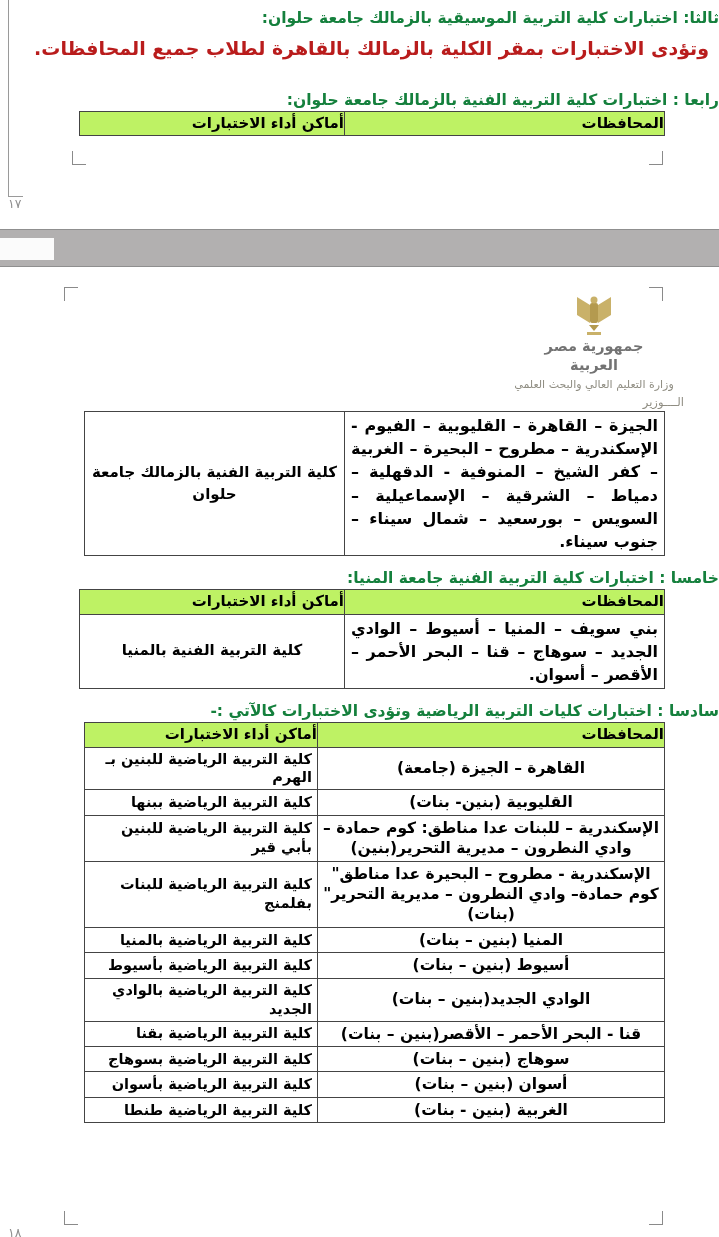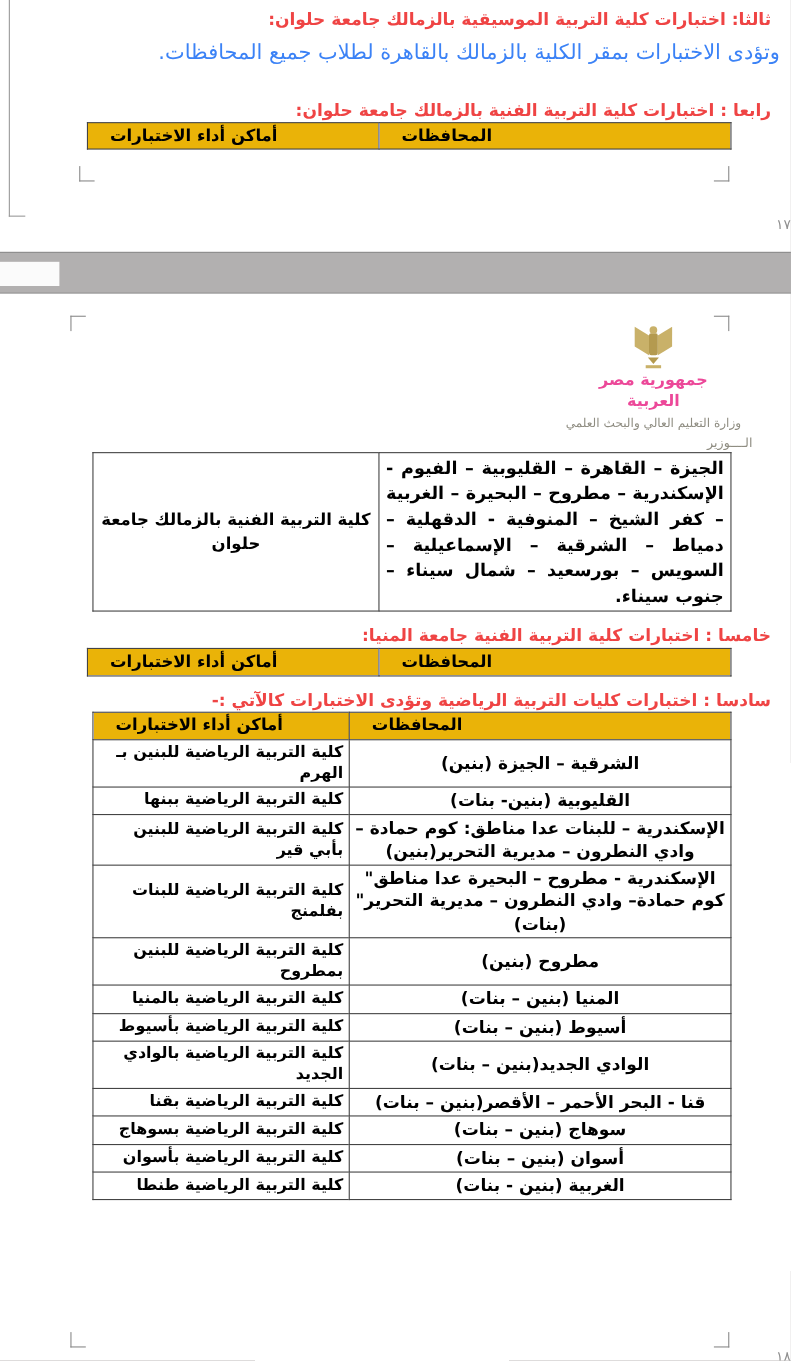--- a/index.html
+++ b/index.html
@@ -34,54 +34,54 @@
   .gap-notch{
     position:absolute;
     left:0;top:8px;
     width:54px;height:22px;
     background:#fbfbfb;
   }
 
   
   .h-section{
     margin:0;
-    padding:0 18px;
+    padding:0 0;
     font-weight:bold;
     font-size:15.5px;
-    color:#ef4444;
+    color:#15803d;
     line-height:1.35;
   }
   .note-line{
     margin:7px 0 0;
     padding:0 10px;
-    font-weight:normal;
+    font-weight:bold;
     font-size:19px;
-    color:#3b82f6;
+    color:#b91c1c;
     line-height:1.3;
   }
   .h4th{margin-top:29px;}
   .hs{margin-top:12px;}
 
   
   table.doc{
     border-collapse:collapse;
     table-layout:fixed;
     margin:0 54px 0 auto;
   }
   table.doc td{
     border:1px solid #444;
     font-weight:bold;
     color:#000;
     overflow:hidden;
   }
   tr.thead td{
-    background:#eab308;
-    text-align:left;
+    background:#bef264;
+    text-align:right;
     font-size:15px;
-    padding:2px 20px;
+    padding:2px 0;
     line-height:1.3;
   }
   .t-p1,.t-minya{width:585px;}
   .t-p1{margin-top:11px;}
   .t-zamalek{width:580px;margin-top:6px;}
   .t-minya{margin-top:7px;}
   .t-sports{width:580px;margin-top:6px;}
 
   .col-gov-wide{width:320px;}
   .col-loc-wide{width:265px;}
@@ -116,21 +116,21 @@
 
   
   .letterhead{
     width:180px;
     margin:26px 35px 2px auto;
     text-align:center;
   }
   .lh-logo{display:block;margin:0 auto 2px;}
   .lh-country{
     width:112px;margin:2px auto 0;
-    font-weight:bold;font-size:14.5px;color:#ec4899;line-height:1.3;
+    font-weight:bold;font-size:14.5px;color:#737373;line-height:1.3;
   }
   .lh-ministry{
     width:160px;margin:3px auto 0;
     font-size:11px;color:#8f8d82;line-height:1.3;
   }
   .lh-minister{
     margin-top:3px;
     font-size:11.5px;color:#8f8d82;
     text-align:right;
   }
@@ -141,22 +141,22 @@
   .crop.br{border-right:1px solid #8a8a8a;border-bottom:1px solid #8a8a8a;}
   .crop.tl{border-left:1px solid #8a8a8a;border-top:1px solid #8a8a8a;}
   .crop.tr{border-right:1px solid #8a8a8a;border-top:1px solid #8a8a8a;}
   .boundary-l{
     position:absolute;left:8px;top:0;
     width:14px;height:196px;
     border-left:1px solid #9a9a9a;
     border-bottom:1px solid #9a9a9a;
   }
   .pagenum{
-    position:absolute;left:18px;right:0;
-    text-align:right;
+    position:absolute;left:8px;right:0;
+    text-align:left;
     color:#8f8f8f;
     font-size:12.5px;
   }
   .pn1{top:196px;}
   .pn2{top:958px;}
 </style>
 </head>
 <body>
 
 <div class="viewport">
@@ -228,56 +228,56 @@
     <table class="doc t-minya">
       <colgroup>
           <col class="col-gov-wide">
           <col class="col-loc-wide">
         </colgroup>
       <tbody>
           <tr class="thead">
         <td>المحافظات</td>
         <td>أماكن أداء الاختبارات</td>
       </tr>
+      <tr>
+        <td class="gov-body">بني سويف – المنيا – أسيوط – الوادي الجديد – سوهاج – قنا – البحر الأحمر – الأقصر – أسوان.</td>
+        <td class="loc-body">كلية التربية الفنية بالمنيا</td>
+      </tr>
     </tbody>
       </table>
 
     <p class="h-section hs">سادسا : اختبارات كليات التربية الرياضية وتؤدى الاختبارات كالآتي :-</p>
 
     <table class="doc t-sports">
       <colgroup>
           <col class="col-gov">
           <col class="col-loc">
         </colgroup>
       <tbody>
           <tr class="thead">
         <td>المحافظات</td>
         <td>أماكن أداء الاختبارات</td>
       </tr>
       <tr>
-        <td class="gov-c">الشرقية – الجيزة (بنين)</td>
+        <td class="gov-c">القاهرة – الجيزة (جامعة)</td>
         <td class="loc-body">كلية التربية الرياضية للبنين بـ الهرم</td>
       </tr>
       <tr>
         <td class="gov-c">القليوبية (بنين- بنات)</td>
         <td class="loc-body">كلية التربية الرياضية ببنها</td>
       </tr>
       <tr>
         <td class="gov-c">الإسكندرية – للبنات عدا مناطق: كوم حمادة – وادي النطرون – مديرية التحرير(بنين)</td>
         <td class="loc-body">كلية التربية الرياضية للبنين بأبي قير</td>
       </tr>
       <tr>
         <td class="gov-c">الإسكندرية - مطروح – البحيرة عدا مناطق" كوم حمادة– وادي النطرون – مديرية التحرير"(بنات)</td>
         <td class="loc-body">كلية التربية الرياضية للبنات بفلمنج</td>
       </tr>
       <tr>
-        <td class="gov-c">مطروح (بنين)</td>
-        <td class="loc-body">كلية التربية الرياضية للبنين بمطروح</td>
-      </tr>
-      <tr>
         <td class="gov-c">المنيا (بنين – بنات)</td>
         <td class="loc-body">كلية التربية الرياضية بالمنيا</td>
       </tr>
       <tr>
         <td class="gov-c">أسيوط (بنين – بنات)</td>
         <td class="loc-body">كلية التربية الرياضية بأسيوط</td>
       </tr>
       <tr>
         <td class="gov-c">الوادي الجديد(بنين – بنات)</td>
         <td class="loc-body">كلية التربية الرياضية بالوادي الجديد</td>

